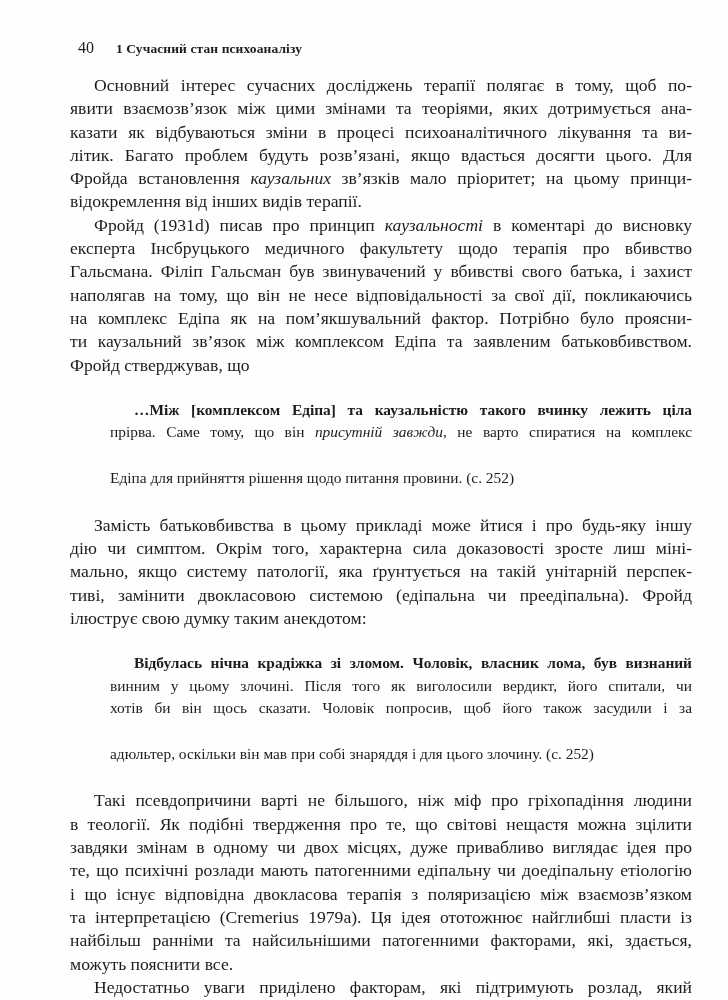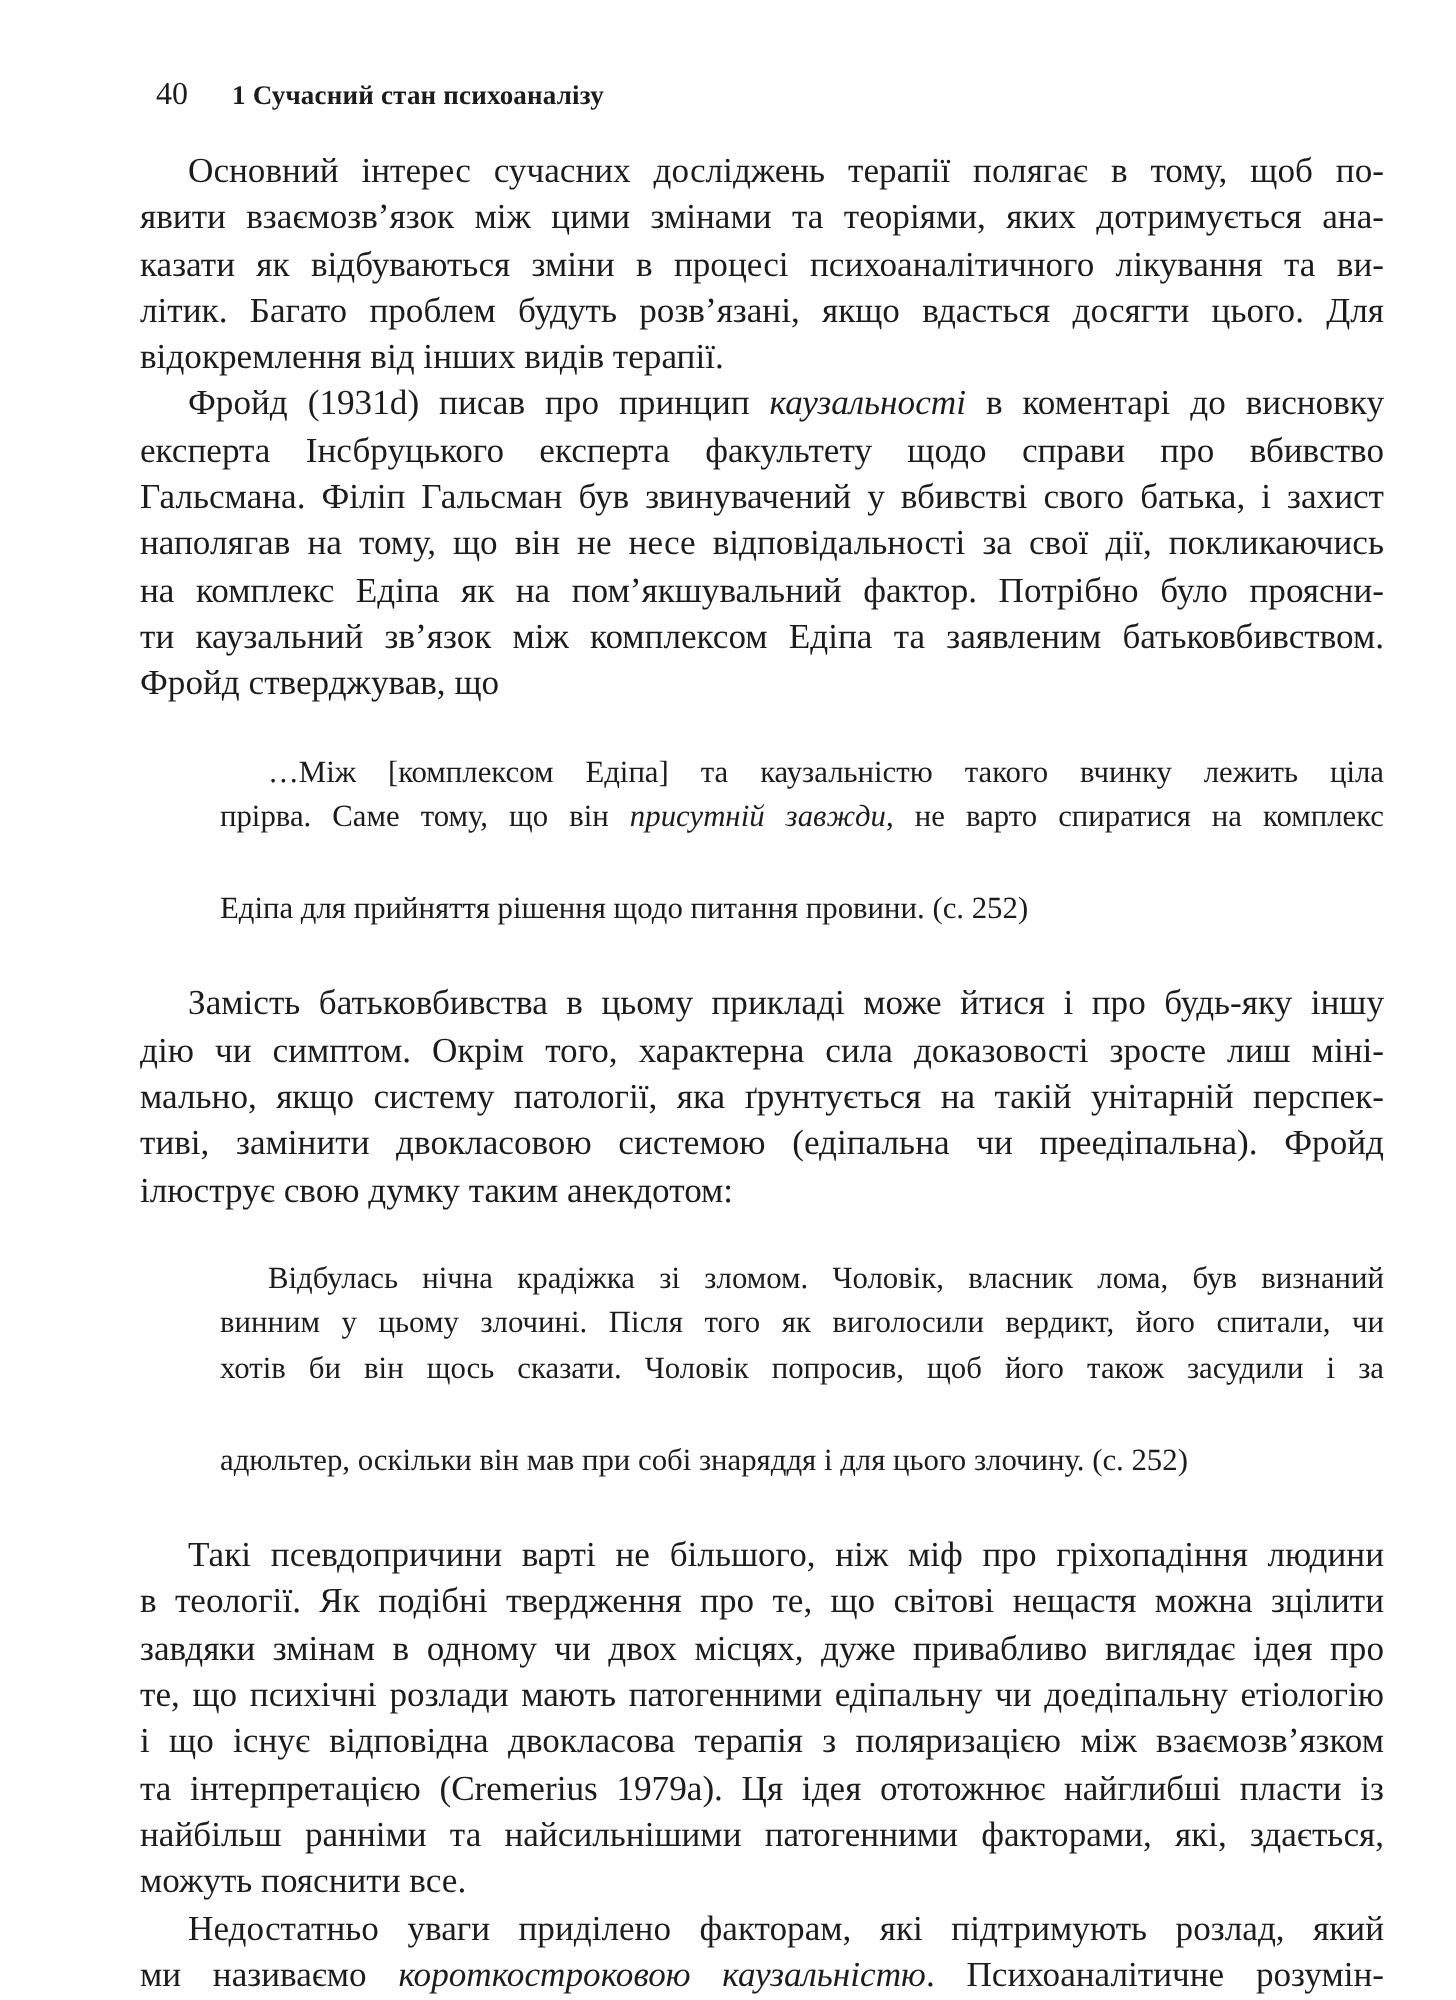--- a/index.html
+++ b/index.html
@@ -68,45 +68,46 @@
       padding-left: 40px;
       font-size: 15.4px;
       line-height: 22.3px;
     }
     .quote .line {
       display: block;
       text-align: justify;
       text-align-last: justify;
       white-space: nowrap;
     }
-    .quote .line.first { padding-left: 24px; }
+    .quote .line.first { padding-left: 24px; font-weight: bold; }
     .quote .line.last { text-align-last: left; margin-top: 24px; }
     .para .line.first { padding-left: 24px; }
     .para { text-indent: 0 !important; }
     em { font-style: italic; }
   </style>
 </head>
 <body>
 
 <div class="page">
   <div class="running-head">
     <span class="page-num">40</span><span class="chapter">1 Сучасний стан психоаналізу</span>
   </div>
 
   <div class="body" id="body">
       <p class="para">
         <span class="line first">Основний інтерес сучасних досліджень терапії полягає в тому, щоб по-</span>
         <span class="line">явити взаємозв’язок між цими змінами та теоріями, яких дотримується ана-</span>
         <span class="line">казати як відбуваються зміни в процесі психоаналітичного лікування та ви-</span>
         <span class="line">літик. Багато проблем будуть розв’язані, якщо вдасться досягти цього. Для</span>
+        <span class="line">Фройда встановлення <em>каузальних</em> зв’язків мало пріоритет; на цьому принци-</span>
         <span class="line last">відокремлення від інших видів терапії.</span>
       </p>
       <p class="para">
         <span class="line first">Фройд (1931d) писав про принцип <em>каузальності</em> в коментарі до висновку</span>
-        <span class="line">експерта Інсбруцького експерта факультету щодо справи про вбивство</span>
+        <span class="line">експерта Інсбруцького медичного факультету щодо терапія про вбивство</span>
         <span class="line">Гальсмана. Філіп Гальсман був звинувачений у вбивстві свого батька, і захист</span>
         <span class="line">наполягав на тому, що він не несе відповідальності за свої дії, покликаючись</span>
         <span class="line">на комплекс Едіпа як на пом’якшувальний фактор. Потрібно було проясни-</span>
         <span class="line">ти каузальний зв’язок між комплексом Едіпа та заявленим батьковбивством.</span>
         <span class="line last">Фройд стверджував, що</span>
       </p>
       <div style="height: 22px;"></div>
       <blockquote class="quote">
         <span class="line first">…Між [комплексом Едіпа] та каузальністю такого вчинку лежить ціла</span>
         <span class="line">прірва. Саме тому, що він <em>присутній завжди</em>, не варто спиратися на комплекс</span>

